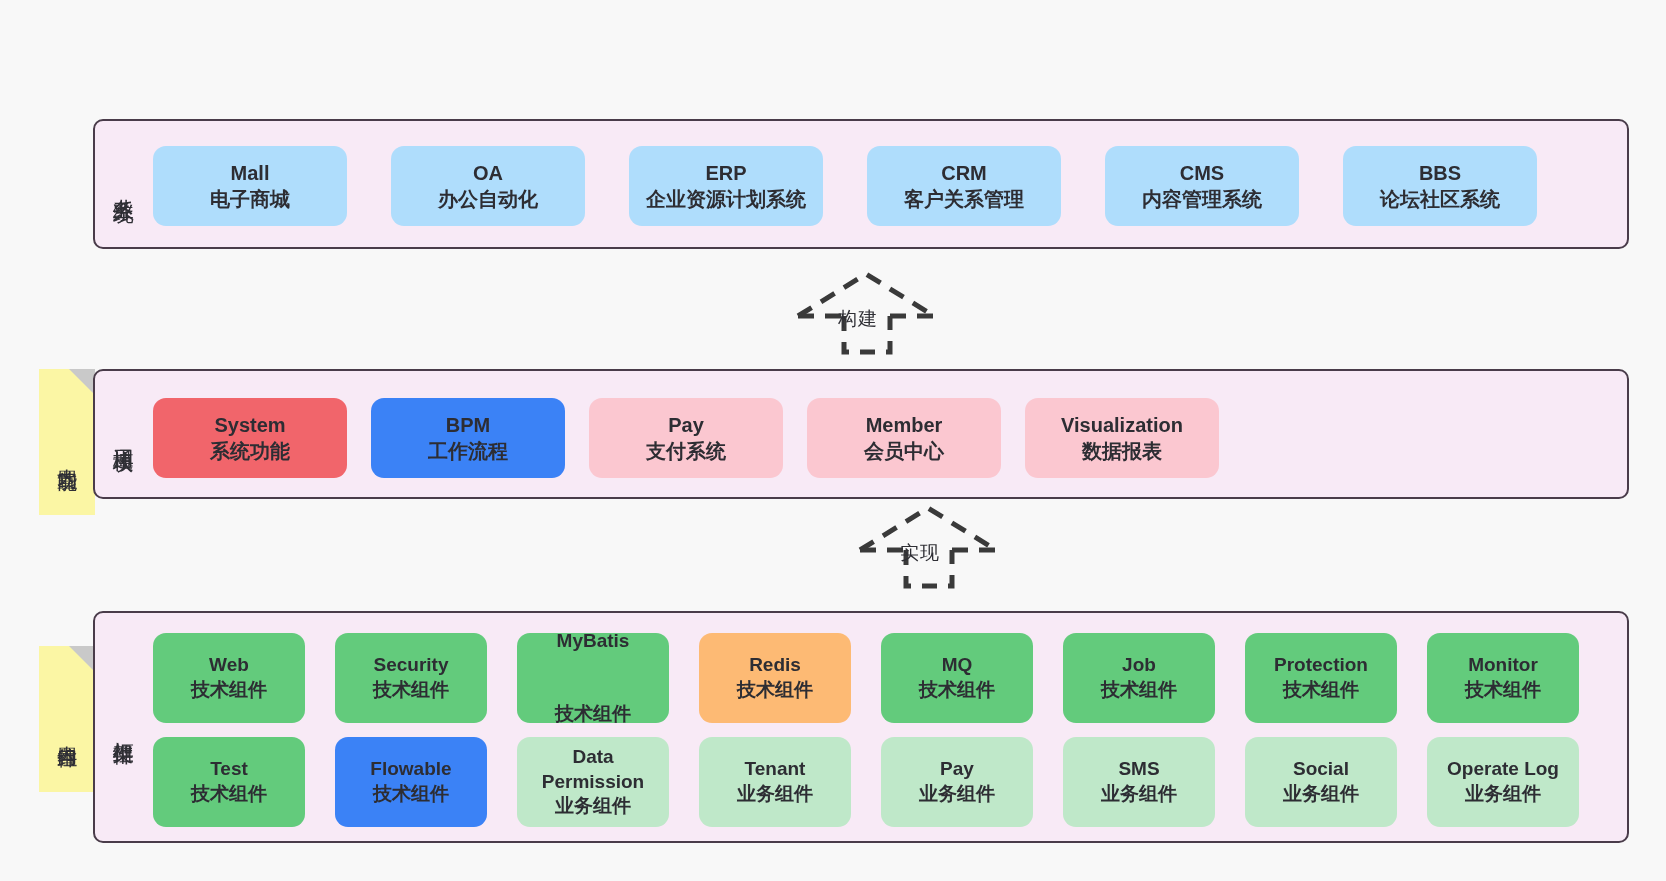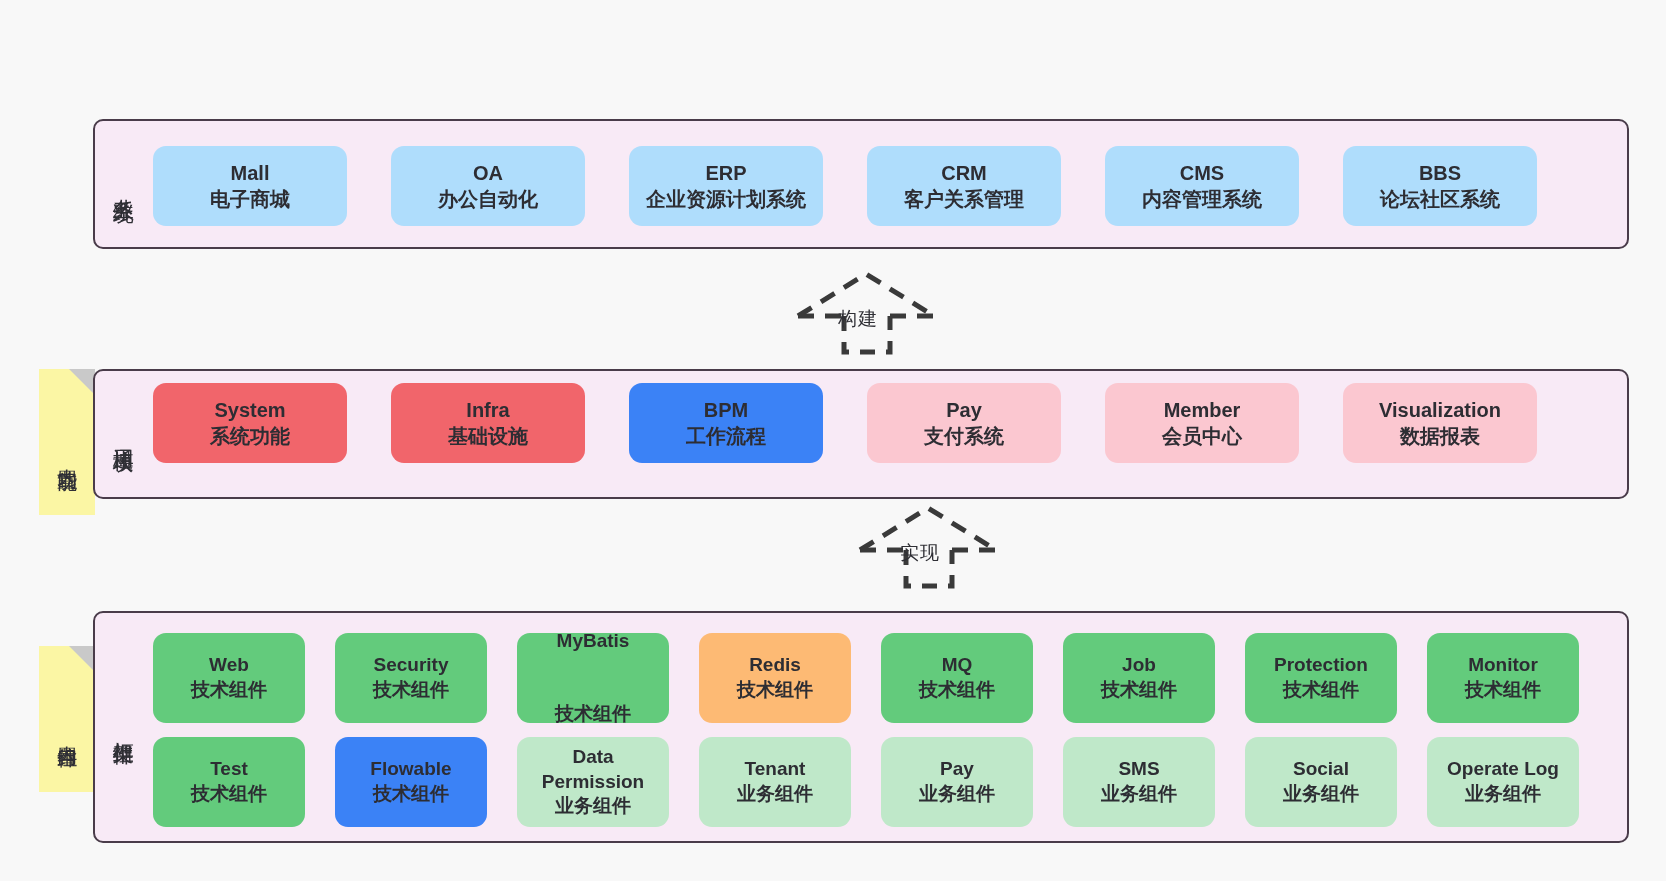--- a/index.html
+++ b/index.html
@@ -163,28 +163,24 @@
     <div class="uml-label" style="left:48px; top:40px;text-align:right;">构建</div>
   </div>
 
   <div class="note" style="left:39px; top:369px; width:56px; height:146px;">
     <div class="note-fold"></div>
     <div class="note-text">内置功能</div>
   </div>
 
   <div class="layer" style="left:93px; top:369px; width:1536px; height:130px;">
     <div class="layer-title">通用模块</div>
-    <div class="row" style="left: 58px; top: 12px; width: 1470px; height: 80px; gap: 44px;">
+    <div class="row" style="left: 58px; top: 27px; width: 1470px; height: 80px; gap: 24px;">
     <div class="cell" style="background: rgb(241, 101, 107); width: 194px; height: 80px; flex: 0 0 194px; font-size: 20px;">
           <div class="l1">System</div>
           <div class="l2">系统功能</div>
-        </div>
-        <div class="cell" style="background: rgb(241, 101, 107); width: 194px; height: 80px; flex: 0 0 194px; font-size: 20px;">
-          <div class="l1">Infra</div>
-          <div class="l2">基础设施</div>
         </div>
         <div class="cell" style="background: #3b82f6; width: 194px; height: 80px; flex: 0 0 194px; font-size: 20px;">
           <div class="l1">BPM</div>
           <div class="l2">工作流程</div>
         </div>
         <div class="cell" style="background: rgb(251, 199, 208); width: 194px; height: 80px; flex: 0 0 194px; font-size: 20px;">
           <div class="l1">Pay</div>
           <div class="l2">支付系统</div>
         </div>
         <div class="cell" style="background: rgb(251, 199, 208); width: 194px; height: 80px; flex: 0 0 194px; font-size: 20px;">

